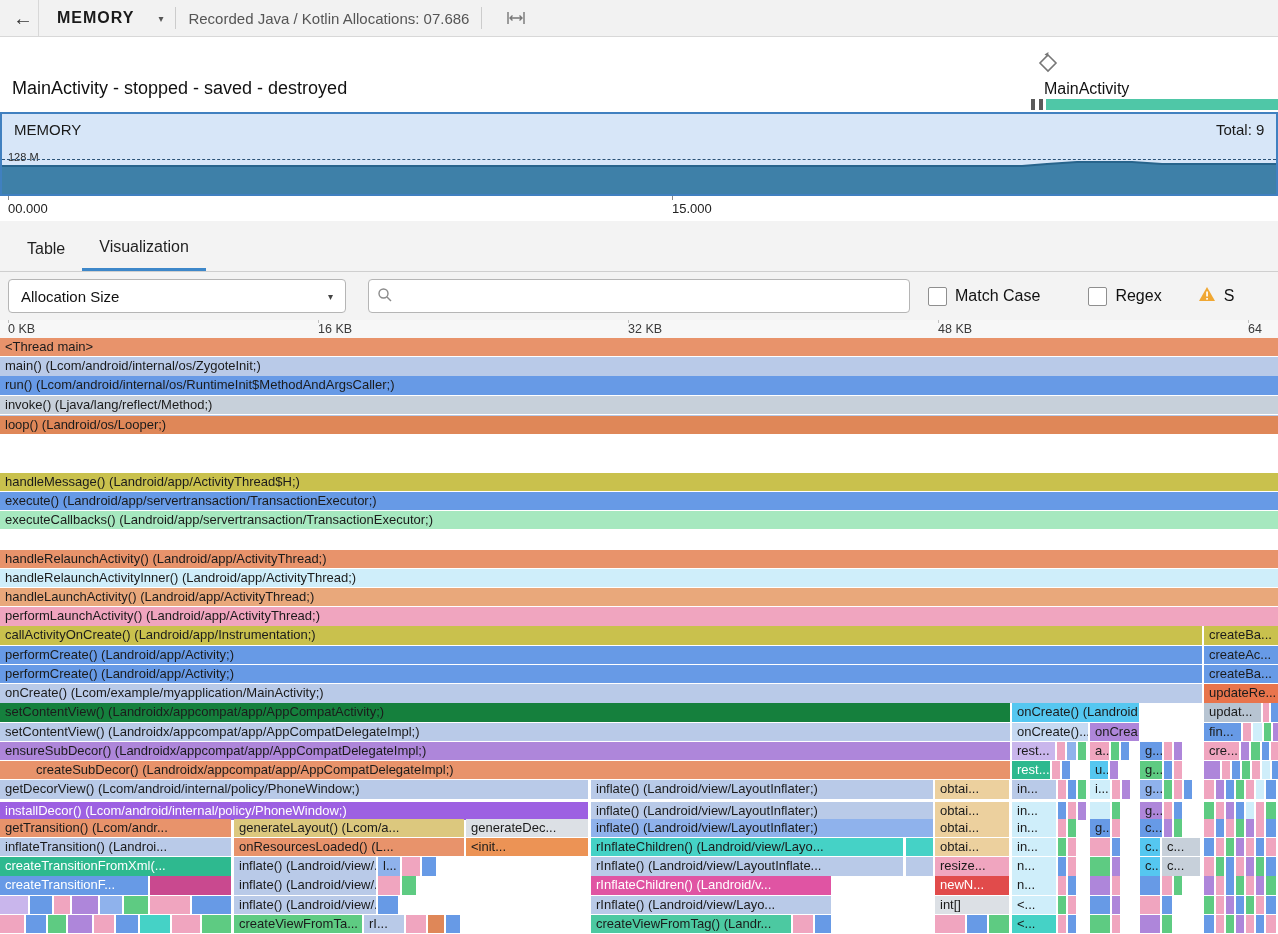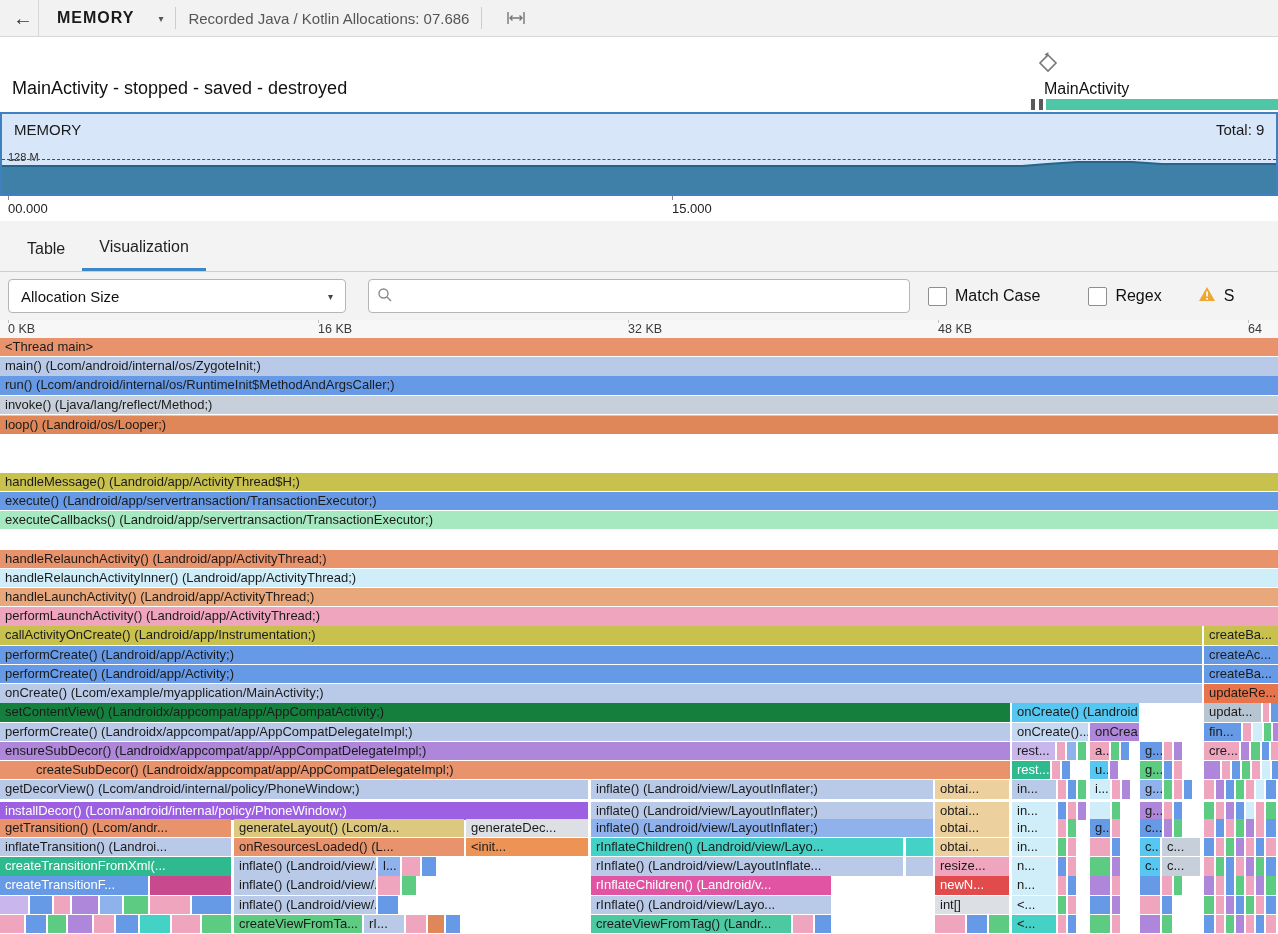--- a/index.html
+++ b/index.html
@@ -238,21 +238,21 @@
         <div class="flame-seg" style="left: 1204px; width: 74px; background: rgb(232, 116, 76);">updateRe...</div>
       </div>
       <div class="flame-row" style="top: 365.37px;">
         <div class="flame-seg" style="left: 0px; width: 1010px; background: #15803d;">setContentView() (Landroidx/appcompat/app/AppCompatActivity;)</div>
         <div class="flame-seg" style="left: 1012px; width: 127px; background: rgb(85, 199, 240);">onCreate() (Landroid...</div>
         <div class="flame-seg" style="left: 1204px; width: 57px; background: rgb(183, 196, 210);">updat...</div>
         <div class="flame-seg" style="left: 1263px; width: 6px; background: rgb(240, 165, 191);"></div>
         <div class="flame-seg" style="left: 1271px; width: 7px; background: rgb(103, 154, 230);"></div>
       </div>
       <div class="flame-row" style="top: 384.6px;">
-        <div class="flame-seg" style="left: 0px; width: 1010px; background: rgb(185, 202, 232);">performCreate() (Landroidx/appcompat/app/AppCompatDelegateImpl;)</div>
+        <div class="flame-seg" style="left: 0px; width: 1010px; background: rgb(185, 202, 232);">setContentView() (Landroidx/appcompat/app/AppCompatDelegateImpl;)</div>
         <div class="flame-seg" style="left: 1012px; width: 76px; background: rgb(198, 217, 242);">onCreate()...</div>
         <div class="flame-seg" style="left: 1090px; width: 49px; background: rgb(174, 134, 218);">onCrea...</div>
         <div class="flame-seg" style="left: 1204px; width: 37px; background: rgb(103, 154, 230);">fin...</div>
         <div class="flame-seg" style="left: 1243px; width: 8px; background: rgb(240, 165, 191);"></div>
         <div class="flame-seg" style="left: 1253px; width: 9px; background: rgb(207, 238, 250);"></div>
         <div class="flame-seg" style="left: 1264px; width: 7px; background: rgb(94, 203, 130);"></div>
         <div class="flame-seg" style="left: 1273px; width: 5px; background: rgb(174, 134, 218);"></div>
       </div>
       <div class="flame-row" style="top: 403.83px;">
         <div class="flame-seg" style="left: 0px; width: 1010px; background: rgb(174, 134, 218);">ensureSubDecor() (Landroidx/appcompat/app/AppCompatDelegateImpl;)</div>

